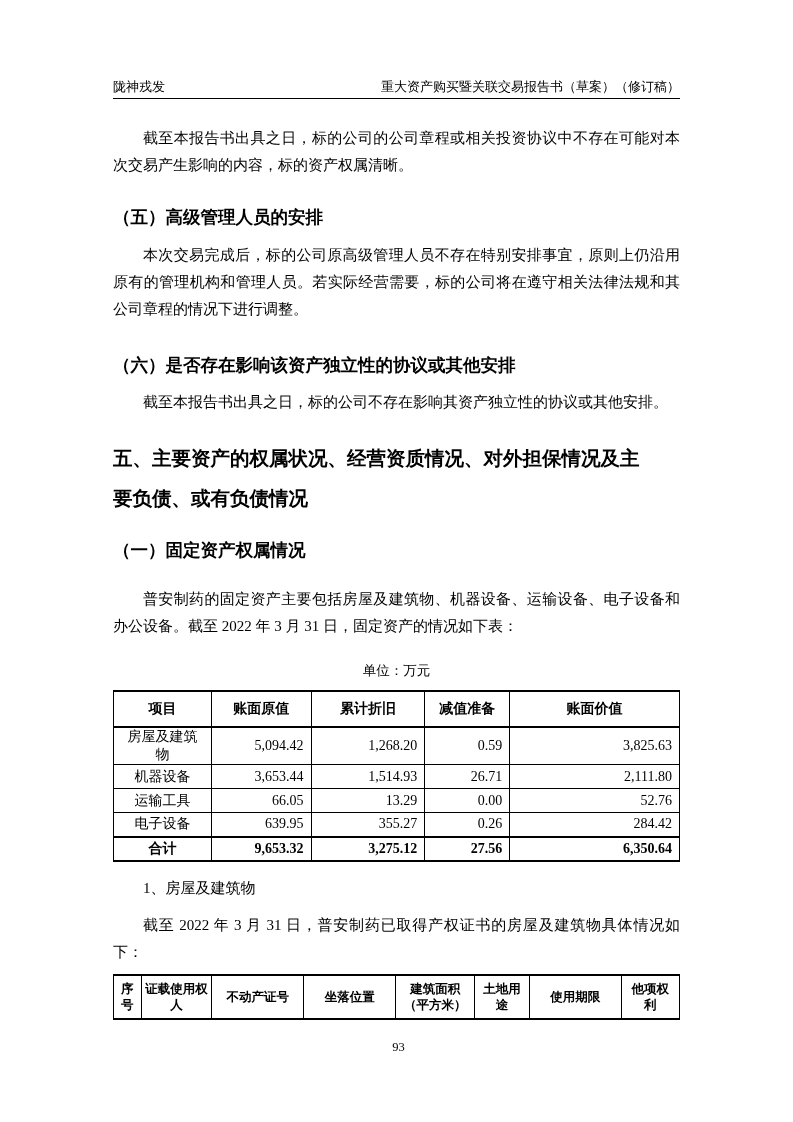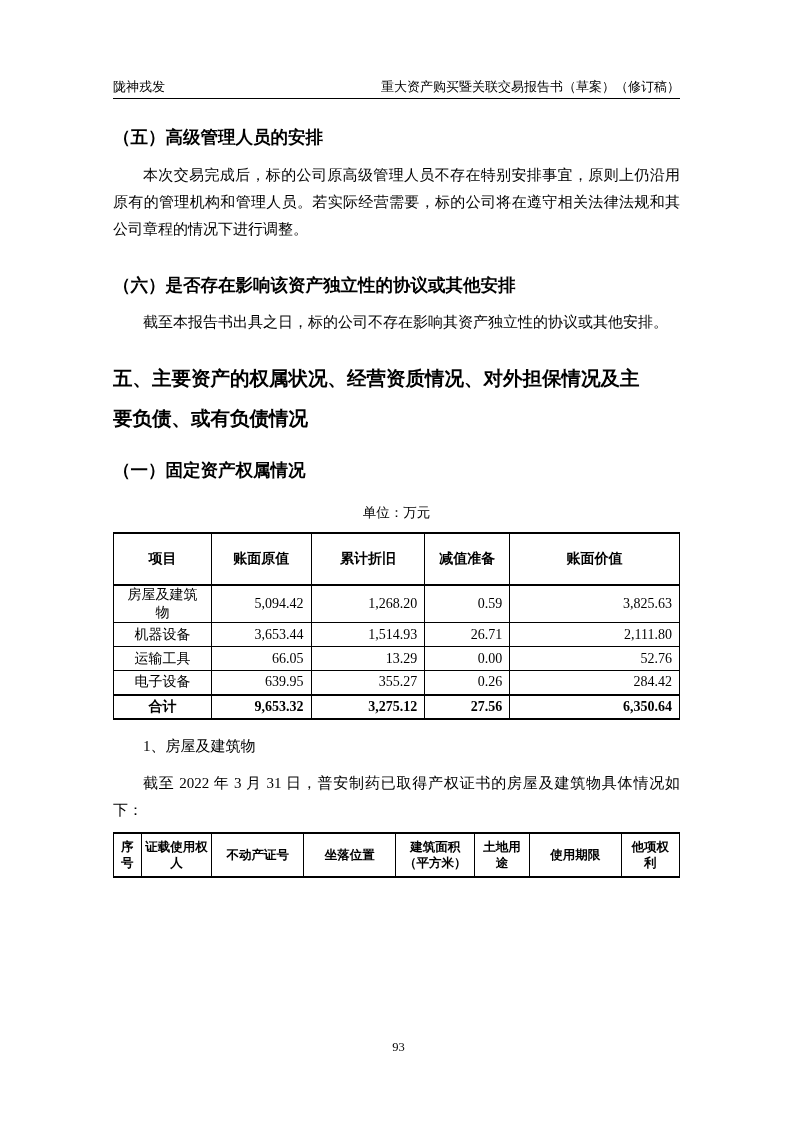--- a/index.html
+++ b/index.html
@@ -47,21 +47,21 @@
 
   table { border-collapse: collapse; width: 100%; table-layout: fixed; }
 
   .t1 { margin-top: 8px; font-size: 14px; }
   .t1 th {
     font-family: "Liberation Sans", "DejaVu Sans", sans-serif;
     font-weight: 700; font-size: 14px;
     border: 1px solid #000;
     border-top: 2.5px solid #000;
     border-bottom: 2px solid #000;
-    height: 27px; padding: 16px 6px; text-align: center;
+    height: 27px; padding: 8px 6px; text-align: center;
   }
   .t1 td { border: 1px solid #000; height: 24px; padding: 0 7px; font-size: 14px; }
   .t1 td.cat { text-align: center; }
   .t1 td.num { text-align: right; }
   .t1 tr.total-row td {
     border-top: 2px solid #000;
     border-bottom: 2.5px solid #000;
     font-weight: 700;
   }
   .t1 tr.total-row td.cat { font-family: "Liberation Sans", "DejaVu Sans", sans-serif; }
@@ -87,31 +87,33 @@
 <body>
 
 <div class="page">
 
   <div class="margins">
     <div class="doc-header">
       <span>陇神戎发</span>
       <span>重大资产购买暨关联交易报告书（草案）（修订稿）</span>
     </div>
 
+    <p class="body-para p-intro">截至本报告书出具之日，标的公司的公司章程或相关投资协议中不存在可能对本次交易产生影响的内容，标的资产权属清晰。</p>
 
     <h3 class="heading sec-heading h-s5">（五）高级管理人员的安排</h3>
     <p class="body-para p-s5">本次交易完成后，标的公司原高级管理人员不存在特别安排事宜，原则上仍沿用原有的管理机构和管理人员。若实际经营需要，标的公司将在遵守相关法律法规和其公司章程的情况下进行调整。</p>
 
     <h3 class="heading sec-heading h-s6">（六）是否存在影响该资产独立性的协议或其他安排</h3>
     <p class="body-para p-s6">截至本报告书出具之日，标的公司不存在影响其资产独立性的协议或其他安排。</p>
 
     <h2 class="heading h-ch5">五、主要资产的权属状况、经营资质情况、对外担保情况及主
 要负债、或有负债情况</h2>
 
     <h3 class="heading sec-heading h-sub1">（一）固定资产权属情况</h3>
+    <p class="body-para p-sub1">普安制药的固定资产主要包括房屋及建筑物、机器设备、运输设备、电子设备和办公设备。截至 2022 年 3 月 31 日，固定资产的情况如下表：</p>
 
     <p class="body-para unit-note">单位：万元</p>
 
     <table class="t1">
       <colgroup>
         <col style="width:17.3%">
           <col style="width:17.6%">
           <col style="width:20.1%">
           <col style="width:15%">
           <col style="width:30%">

